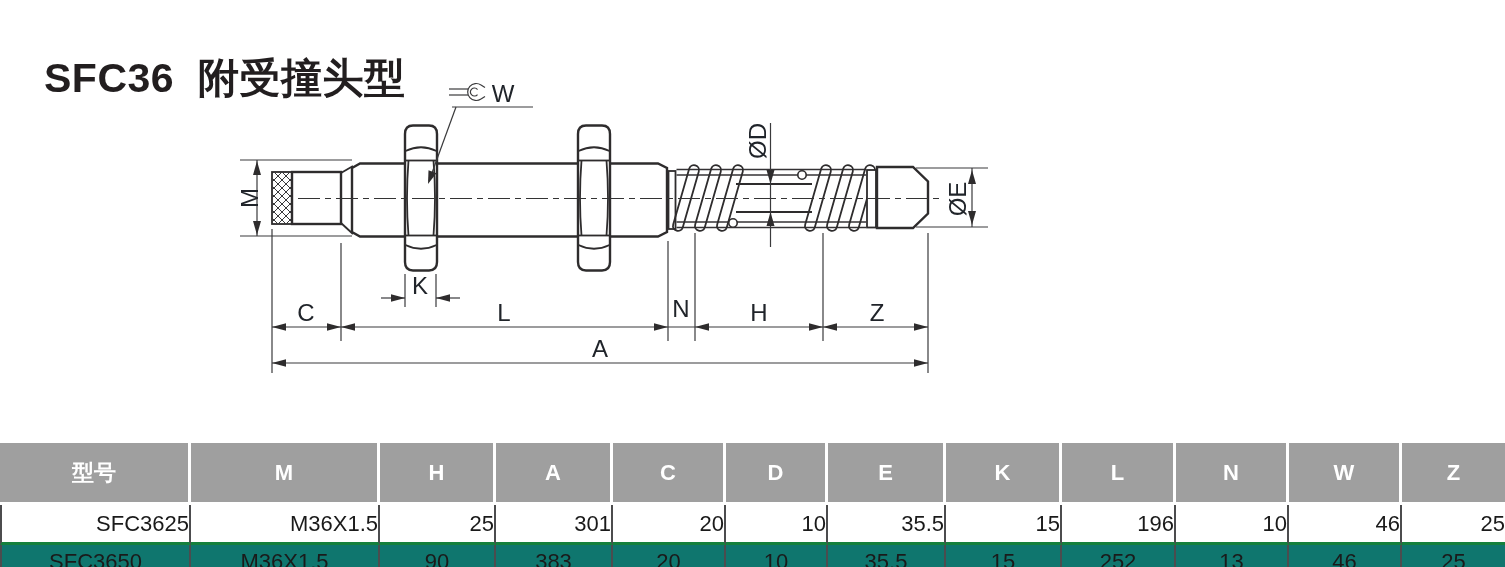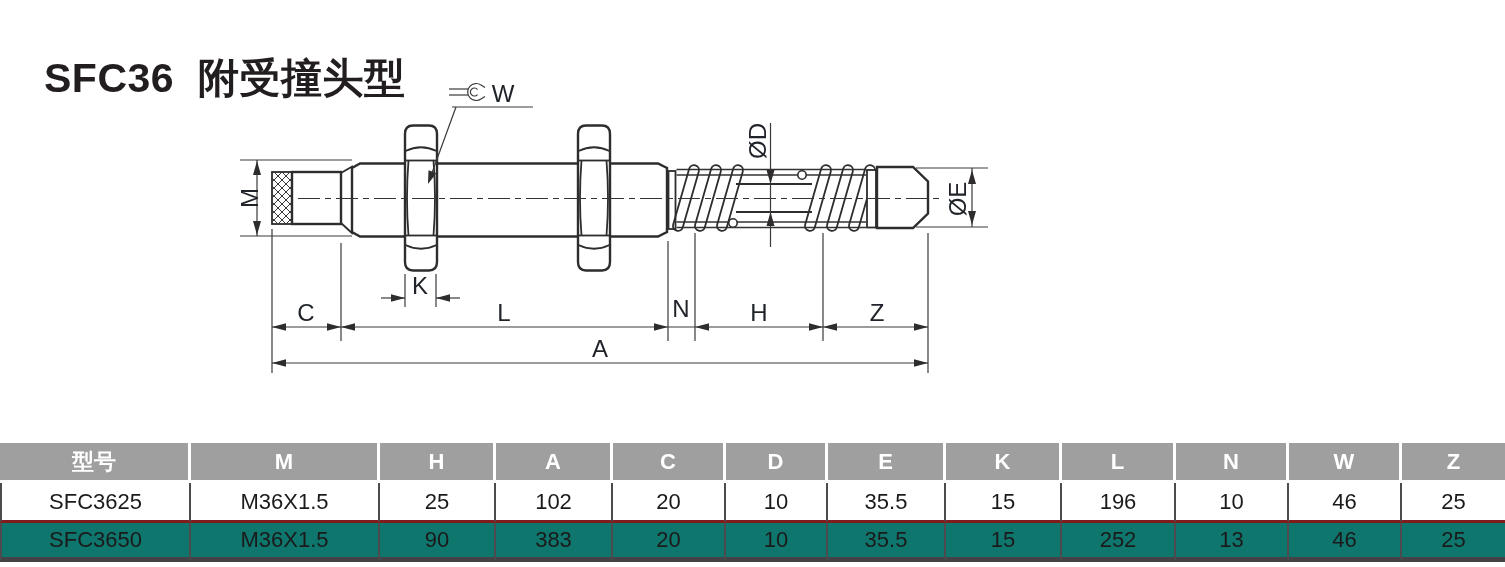--- a/index.html
+++ b/index.html
@@ -1,26 +1,26 @@
 <!DOCTYPE html>
 <html><head>
 <meta charset="utf-8">
 <style>
   html,body{margin:0;padding:0;background:#fff;}
   body{width:1505px;height:567px;position:relative;font-family:"Liberation Sans",sans-serif;overflow:hidden;}
   .page-title{position:absolute;left:44px;top:8px;font-size:41px;font-weight:700;color:#221e1f;white-space:pre;letter-spacing:.5px;margin-top:43px;}
   .diagram-svg{position:absolute;left:0;top:0;}
   
   .spec-table{position:absolute;left:0;top:443px;width:1505px;border-collapse:separate;border-spacing:0;table-layout:fixed;font-size:22px;color:#1a1a1a;}
-  .spec-table th{background:#9f9f9f;color:#ffffff;font-weight:700;height:37px;border-right:3px solid #ffffff;border-bottom:3px solid #ffffff;text-align:center;font-size:22px;padding:0;}
+  .spec-table th{background:#9f9f9f;color:#ffffff;font-weight:700;height:37px;border-right:3px solid #ffffff;border-bottom:3px solid #ffffff;text-align:center;font-size:22px;padding:11px;}
   .spec-table th:last-child{border-right:0;}
   .spec-table td{text-align:center;height:37px;background:#ffffff;border-right:2px solid #4c4c4e;padding:0;}
   .spec-table tbody td:first-child{border-left:2px solid #4c4c4e;}
   .spec-table tbody td:last-child{border-right:0;}
-  .spec-table tbody tr:first-child td{border-bottom:3px solid #7f1d1d;}
+  .spec-table tbody tr:first-child td{border-bottom:3px solid #15803d;text-align:right;}
   .spec-table tbody tr.row-alt td{background:#0f766e;height:34px;border-bottom:5px solid #434345;}
   
   .ol{stroke:#2e2c2d;fill:none;stroke-width:2.4;}
   .ol-fill{stroke:#2e2c2d;fill:#fff;stroke-width:2.4;}
   .md{stroke:#2e2c2d;fill:none;stroke-width:1.8;}
   .md-fill{stroke:#2e2c2d;fill:#fff;stroke-width:1.8;}
   .env{stroke:#343234;fill:none;stroke-width:1.5;}
   .rod{stroke:#2e2c2d;fill:none;stroke-width:2.2;}
   .dim{stroke:#3a3a3c;fill:none;stroke-width:1.2;}
   .hatch{stroke:#3a3a3c;stroke-width:1;}
@@ -231,21 +231,21 @@
       <th>N</th>
       <th>W</th>
       <th>Z</th>
     </tr>
   </thead>
   <tbody>
     <tr>
       <td>SFC3625</td>
       <td>M36X1.5</td>
       <td>25</td>
-      <td>102</td>
+      <td>301</td>
       <td>20</td>
       <td>10</td>
       <td>35.5</td>
       <td>15</td>
       <td>196</td>
       <td>10</td>
       <td>46</td>
       <td>25</td>
     </tr>
     <tr class="row-alt">

